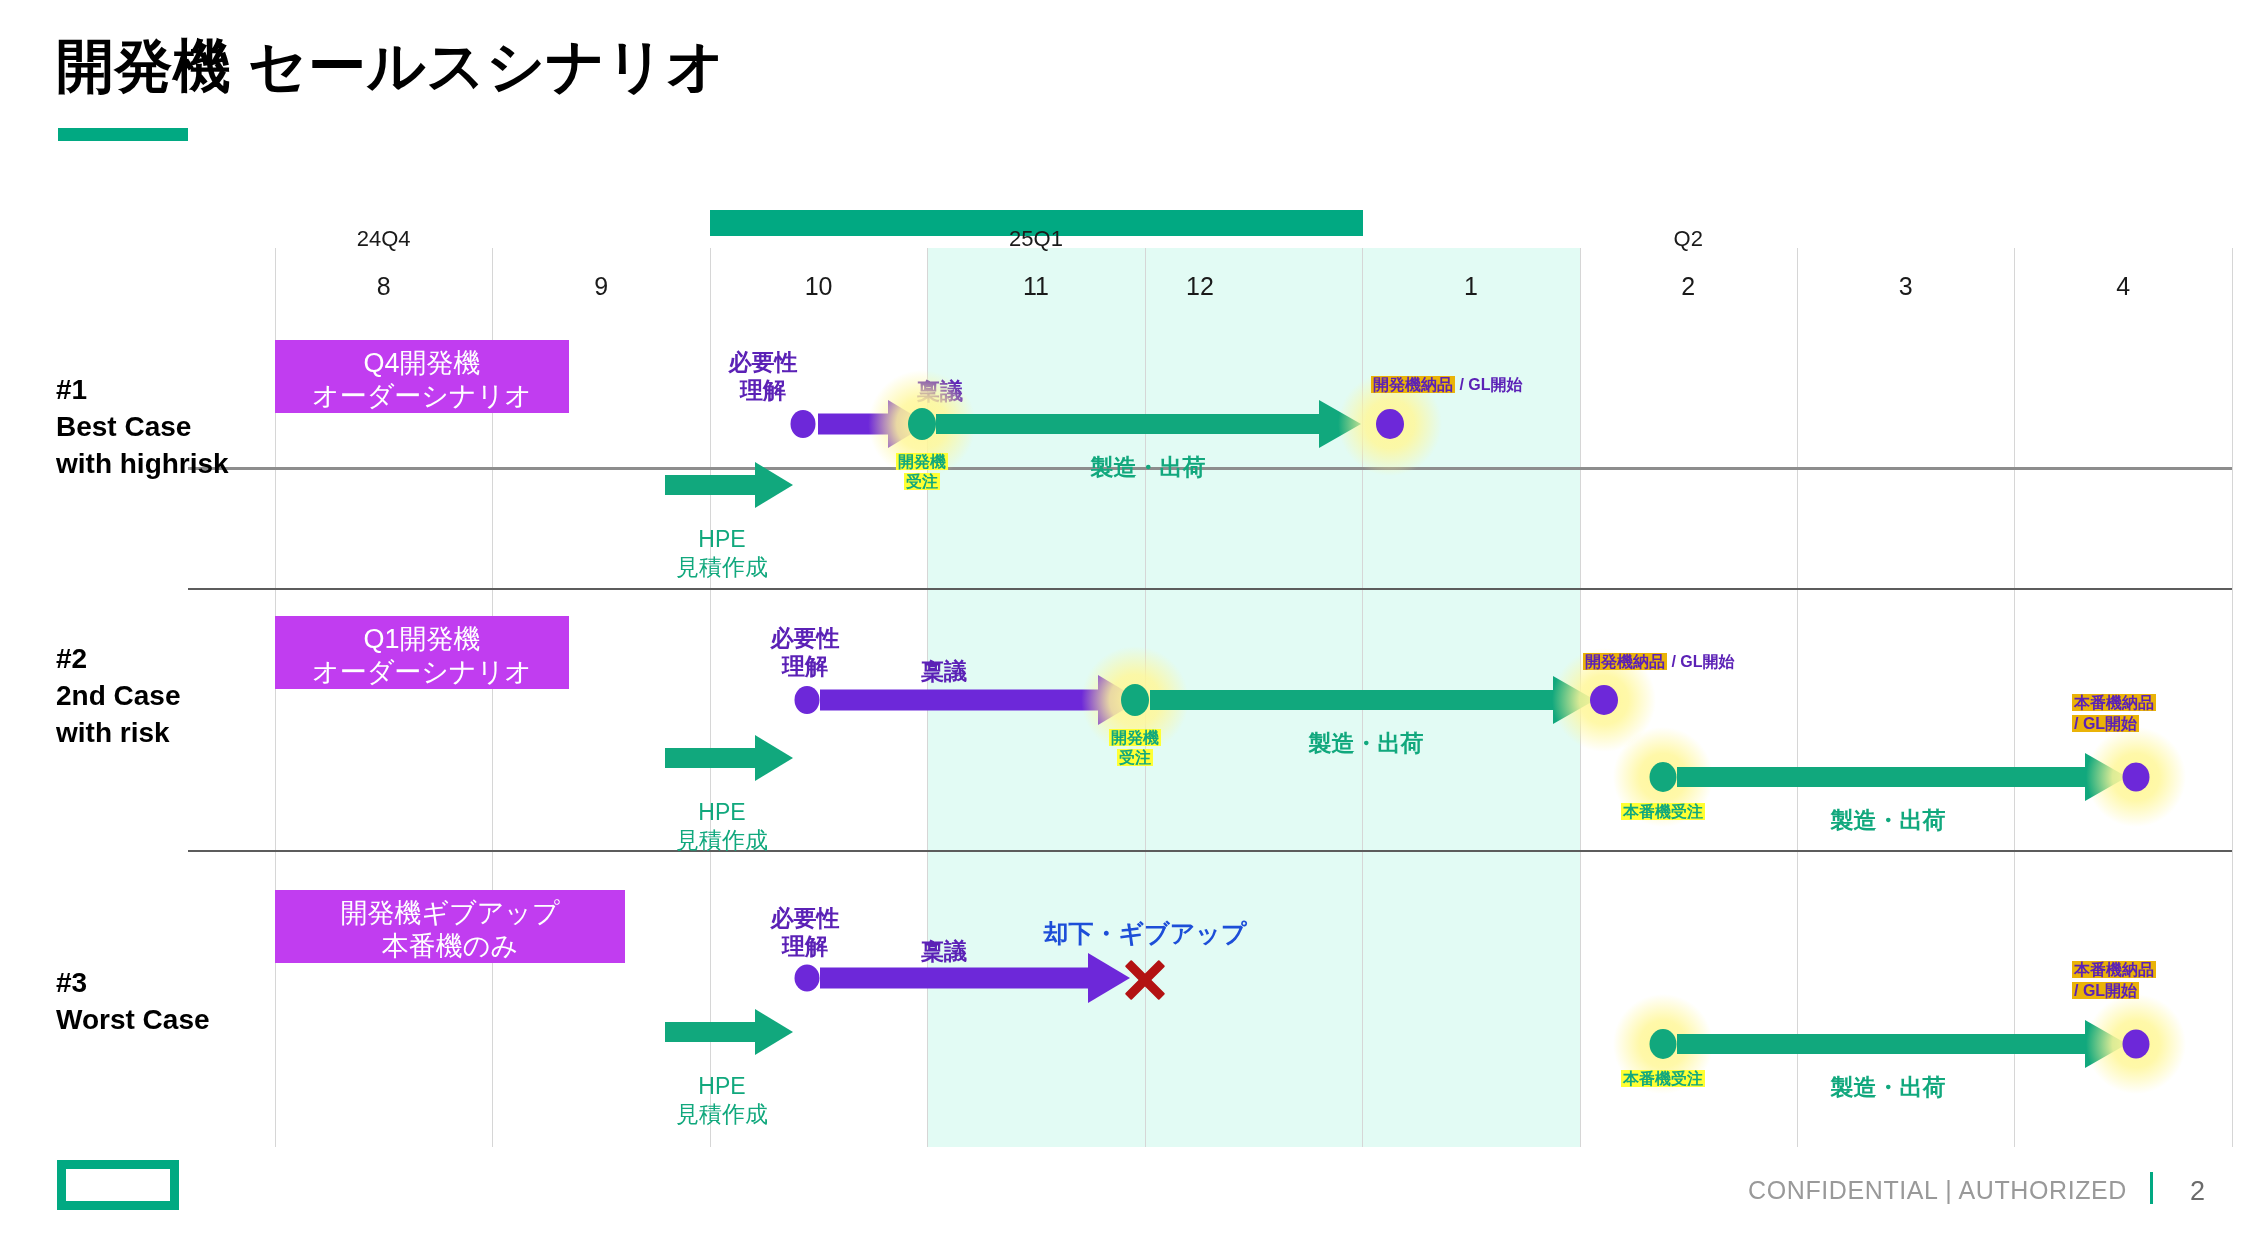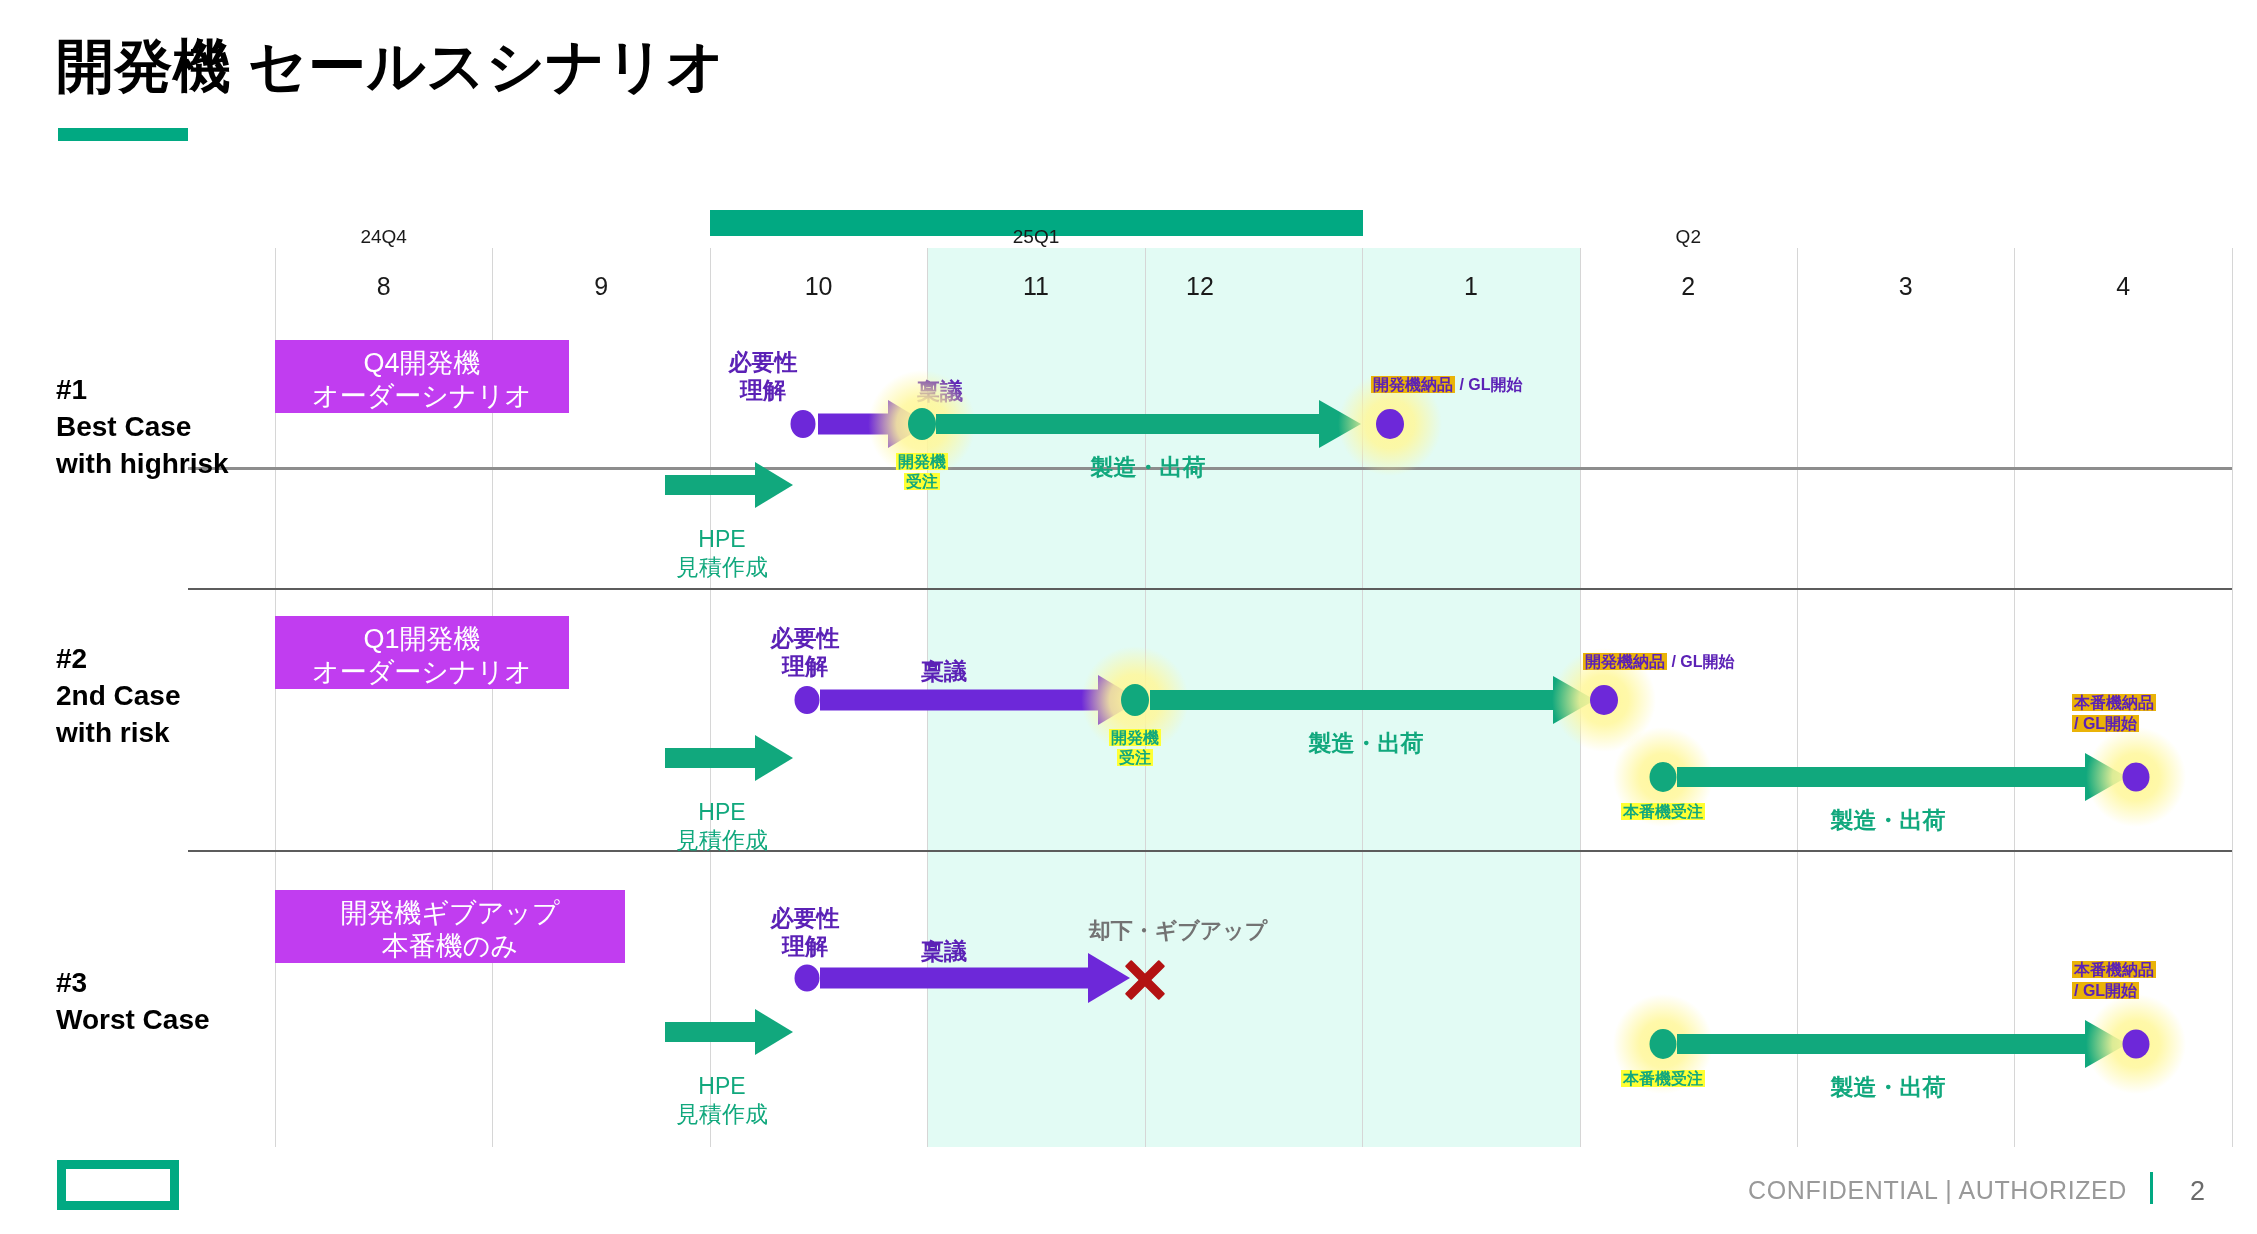--- a/index.html
+++ b/index.html
@@ -51,21 +51,21 @@
     background:#8d8d8d;
   }
   .row-line{
     position:absolute;left:-87px;width:2044px;height:2px;background:#5c5c5c;
   }
   .row-line.r1{top:340px;}
   .row-line.r2{top:602px;}
 
   
   .qlabel{
-    position:absolute;font-size:19px;color:#1a1a1a;text-align:center;
+    position:absolute;font-size:22px;color:#1a1a1a;text-align:center;
     transform:translateX(-50%);white-space:nowrap;
   }
   .mlabel{
     position:absolute;font-size:25px;color:#1a1a1a;text-align:center;
     transform:translateX(-50%);white-space:nowrap;
   }
 
   
   .rowcap{
     position:absolute;left:56px;font-size:28px;font-weight:700;color:#000;
@@ -103,21 +103,21 @@
     transform:translate(-50%,-50%);
     background:radial-gradient(circle,#fff79a 0%,rgba(255,247,154,.85) 32%,rgba(255,247,154,0) 68%);
   }
 
   
   .note{position:absolute;white-space:nowrap;line-height:1.22;}
   .note.c{transform:translateX(-50%);text-align:center;}
   .note.purple{color:#5b21b6;font-weight:700;font-size:23px;}
   .note.green{color:#11a87d;font-weight:400;font-size:23px;}
   .note.green-plain{color:#11a87d;font-size:23px;font-weight:700;}
-  .note.red{color:#737373;font-weight:700;font-size:22px;margin-left:33px;}
+  .note.red{color:#1d4ed8;font-weight:700;font-size:25px;}
   .hl-green{background:#ffff33;color:#11a87d;font-weight:700;padding:0 2px;}
   .hl-purple{background:#eab308;color:#5b21b6;font-weight:700;padding:0 2px;}
   .gl{color:#5b21b6;font-weight:700;}
 
   
   .xmark{
     position:absolute;transform:translate(-50%,-50%);
     width:46px;height:46px;
   }
   .xmark i{

